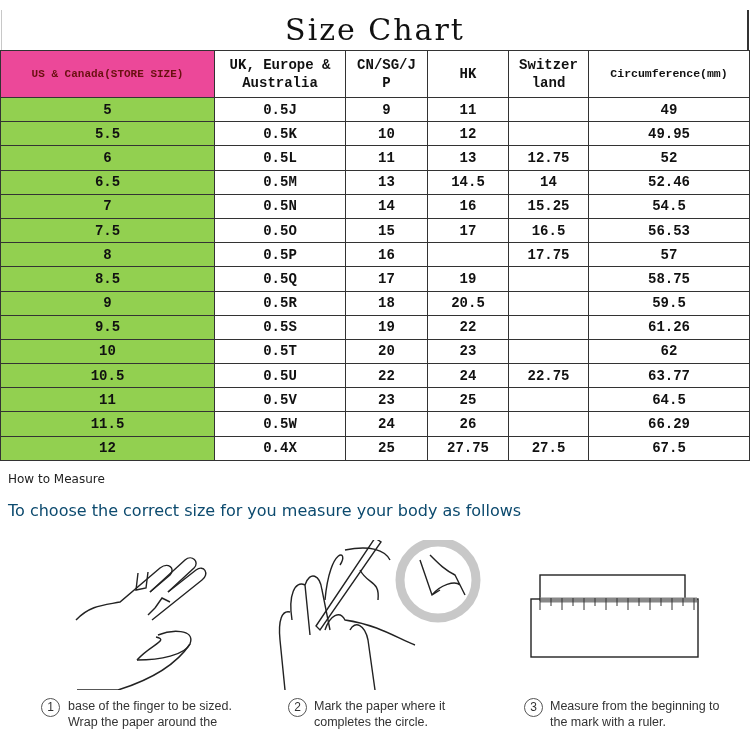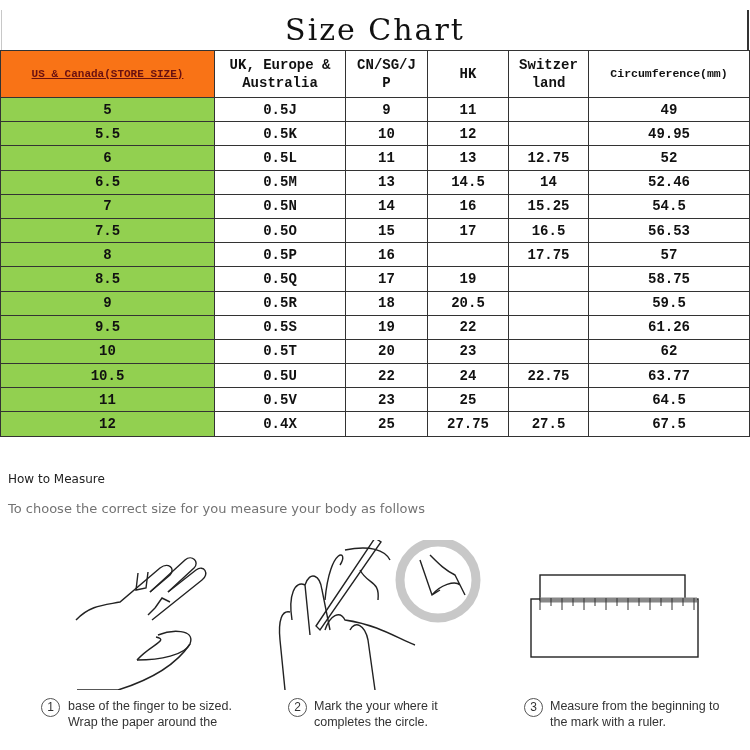--- a/index.html
+++ b/index.html
@@ -3,26 +3,26 @@
 <meta charset="utf-8">
 <style>
   html, body { margin: 0; padding: 0; background: #ffffff; }
   body { width: 750px; height: 750px; position: relative; overflow: hidden; font-family: "DejaVu Sans Mono", monospace; }
   .left-rule { position: absolute; left: 1px; top: 10px; width: 1px; height: 40px; background: #c8c8c8; }
   .right-rule { position: absolute; left: 747px; top: 10px; width: 2px; height: 40px; background: #333; }
   .title { position: absolute; left: 0; top: 10px; width: 750px; text-align: center; font-family: "DejaVu Serif", serif; font-size: 30px; letter-spacing: 2px; color: #111; line-height: 40px; }
   table.chart { position: absolute; left: 0; top: 50px; width: 749px; border-collapse: collapse; table-layout: fixed; }
   table.chart td, table.chart th { border: 1.5px solid #333; text-align: center; padding: 0; font-family: "Liberation Mono", monospace; font-weight: bold; font-size: 14px; color: #111; overflow: hidden; white-space: nowrap; }
   table.chart th { height: 46px; font-size: 14px; line-height: 18px; white-space: normal; }
-  table.chart th.us { background: #f97316; color: #6a1010; font-size: 11px; white-space: nowrap; text-decoration: underline; }
+  table.chart th.us { background: #ec4899; color: #6a1010; font-size: 11px; white-space: nowrap; }
   table.chart th.circ { font-size: 11.5px; white-space: nowrap; }
   table.chart td { height: 23.2px; line-height: 22px; }
   table.chart td.us { background: #92d050; }
   .htm-title { position: absolute; left: 8px; top: 472px; font-family: "DejaVu Sans", sans-serif; font-size: 12px; color: #222; }
-  .htm-sub { position: absolute; left: 8px; top: 501px; font-family: "DejaVu Sans", sans-serif; font-size: 13px; color: #737373; }
+  .htm-sub { position: absolute; left: 8px; top: 501px; font-family: "DejaVu Sans", sans-serif; font-size: 16px; color: #0c4a6e; }
   .step { position: absolute; top: 540px; width: 250px; height: 210px; }
   .step svg { position: absolute; left: 0; top: 0; }
   .cap { position: absolute; top: 158px; font-family: "Liberation Sans", sans-serif; font-size: 12.5px; color: #333; line-height: 16px; }
   .num { position: absolute; width: 17px; height: 17px; border: 1px solid #555; border-radius: 50%; font-size: 12px; text-align: center; line-height: 17px; color: #333; font-family: "Liberation Sans", sans-serif; }
 </style>
 </head>
 <body>
 
 <div class="left-rule"></div>
 <div class="right-rule"></div>
@@ -146,20 +146,28 @@
       </tr>
       <tr>
         <td class="us">11</td>
         <td>0.5V</td>
         <td>23</td>
         <td>25</td>
         <td></td>
         <td>64.5</td>
       </tr>
       <tr>
+        <td class="us">11.5</td>
+        <td>0.5W</td>
+        <td>24</td>
+        <td>26</td>
+        <td></td>
+        <td>66.29</td>
+      </tr>
+      <tr>
         <td class="us">12</td>
         <td>0.4X</td>
         <td>25</td>
         <td>27.75</td>
         <td>27.5</td>
         <td>67.5</td>
       </tr>
     </tbody>
 </table>
 
@@ -191,21 +199,21 @@
     <path d="M95 10 C120 5 135 10 140 20 M90 25 C100 10 80 5 75 60"></path>
     <path d="M110 30 C118 45 130 40 128 60"></path>
     <path d="M42 80 C38 55 45 40 55 45 L60 95 M55 45 C60 30 70 35 72 50 L80 90 M30 100 C28 80 32 70 40 72"></path>
     <path d="M30 100 L35 150 M100 90 C105 80 115 85 118 100 L125 150"></path>
     <path d="M75 90 C80 75 90 70 95 80 C130 85 150 100 165 105"></path>
     <circle cx="188" cy="40" r="38" stroke="#c8c8c8" stroke-width="9"></circle>
     <path d="M170 20 L182 55 L190 50 M180 15 C190 25 195 30 205 35 L215 55 M182 55 C190 45 205 40 210 45"></path>
   </svg>
   <div class="num" style="left:38px;top:158px">2</div>
   <div class="cap" style="left:64px">
-    <div>Mark the your where it</div>
+    <div>Mark the paper where it</div>
     <div>completes the circle.</div>
   </div>
 </div>
 
 <div class="step" style="left:500px">
   <svg width="250" height="150" viewBox="0 0 250 150" fill="none" stroke="#222" stroke-width="1.4">
     <rect x="40" y="35" width="145" height="25"></rect>
     <rect x="31" y="59" width="167" height="58"></rect>
     <line x1="40" y1="60" x2="197" y2="60" stroke="#888" stroke-width="5"></line>
     <g stroke="#333" stroke-width="1">

